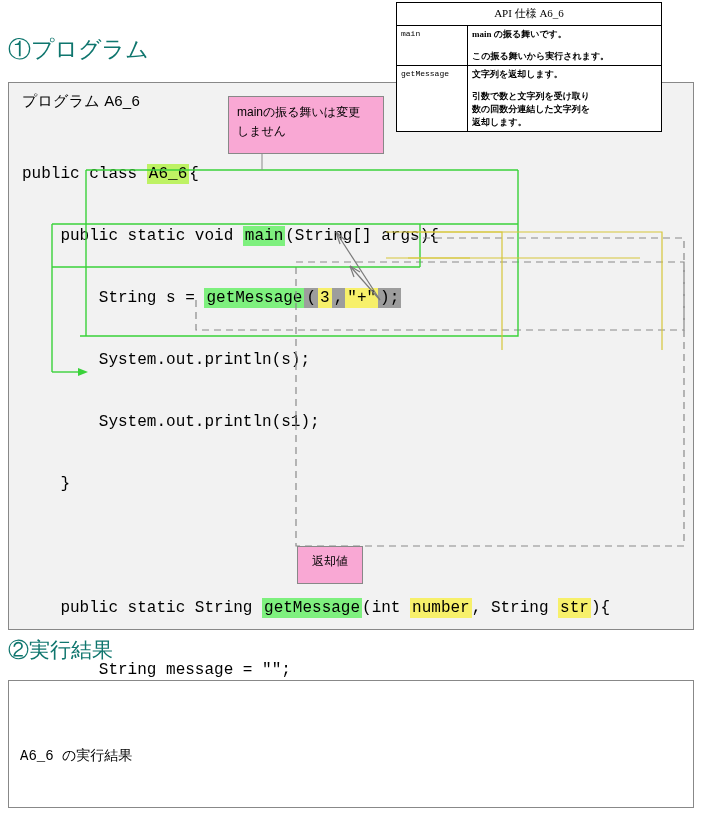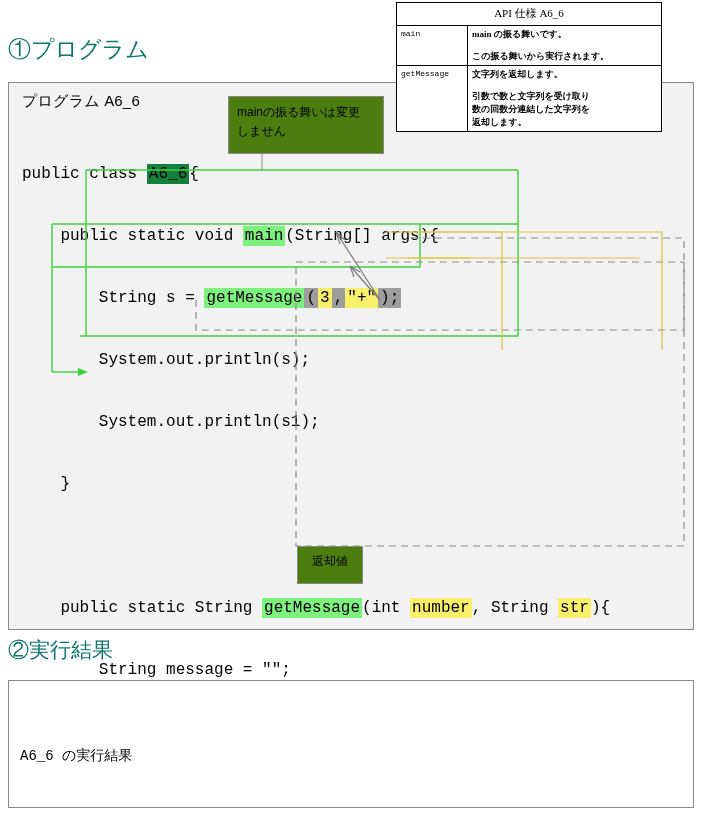--- a/index.html
+++ b/index.html
@@ -86,29 +86,29 @@
     position: absolute;
     left: 22px;
     top: 128px;
     font-family: "Liberation Mono", monospace;
     font-size: 16px;
     line-height: 31px;
     white-space: pre;
     z-index: 20;
   }
   #code .ln { display: block; height: 31px; }
-  .hl-pink   { background: #15803d; padding: 1px 2px; }
+  .hl-pink   { background: #bef264; padding: 1px 2px; }
   .hl-green  { background: #7ef07e; padding: 1px 2px; }
   .hl-gray   { background: #9d9d9d; padding: 1px 2px; }
   .hl-yellow { background: #f7f06a; padding: 1px 2px; }
 
   
   .callout {
     position: absolute;
-    background: #4d7c0f;
+    background: #f9a8d4;
     border: 1px solid #888;
     font-size: 12px;
     font-family: "Liberation Sans", sans-serif;
     line-height: 1.55;
     padding: 6px 8px;
     box-sizing: border-box;
     z-index: 45;
   }
   #callout-main {
     left: 228px;

